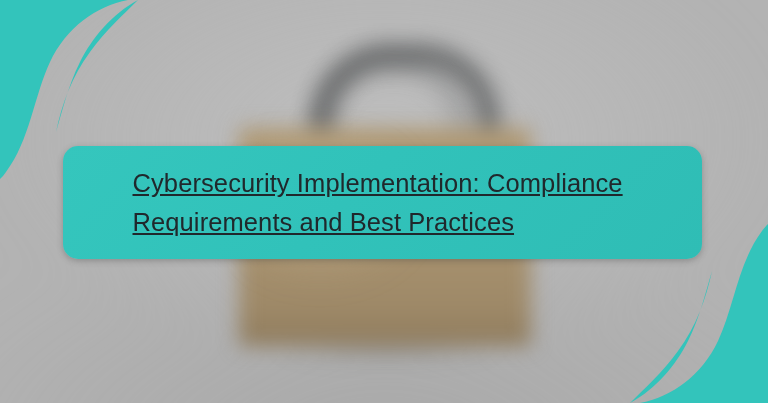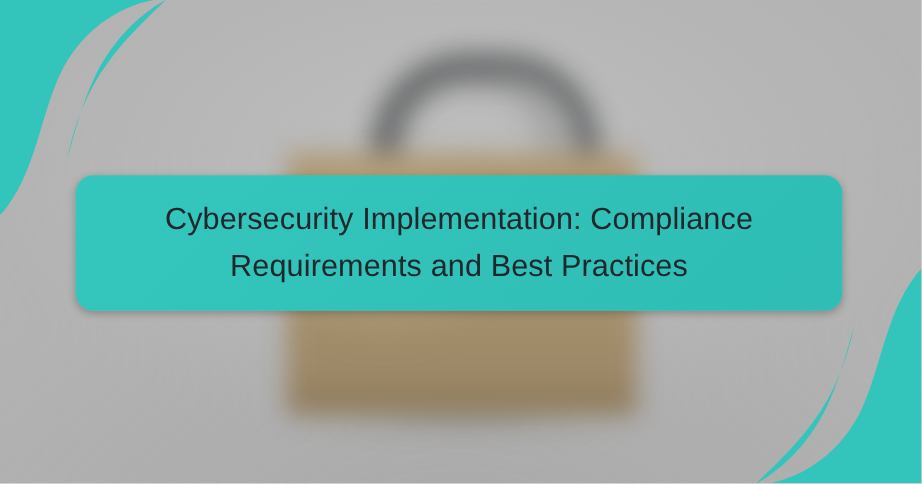--- a/index.html
+++ b/index.html
@@ -111,28 +111,28 @@
     border-radius: 15px;
     box-shadow: 0 2px 6px rgba(60,60,60,0.32);
     display: flex;
     align-items: center;
     justify-content: center;
     box-sizing: border-box;
     padding: 0 26px;
   }
   .title-text {
     margin: 0;
-    text-align: center;
     color: #20282c;
     font-family: "Liberation Sans", sans-serif;
     font-size: 25.5px;
     font-weight: 400;
     line-height: 39px;
     letter-spacing: 0.1px;
     max-width: 500px;
+    text-decoration: underline;
   }
 </style>
 </head>
 <body>
 
 <div id="stage">
 
   <div class="photo-layer">
     <div class="photo-bg"></div>
     <div class="photo-light"></div>

